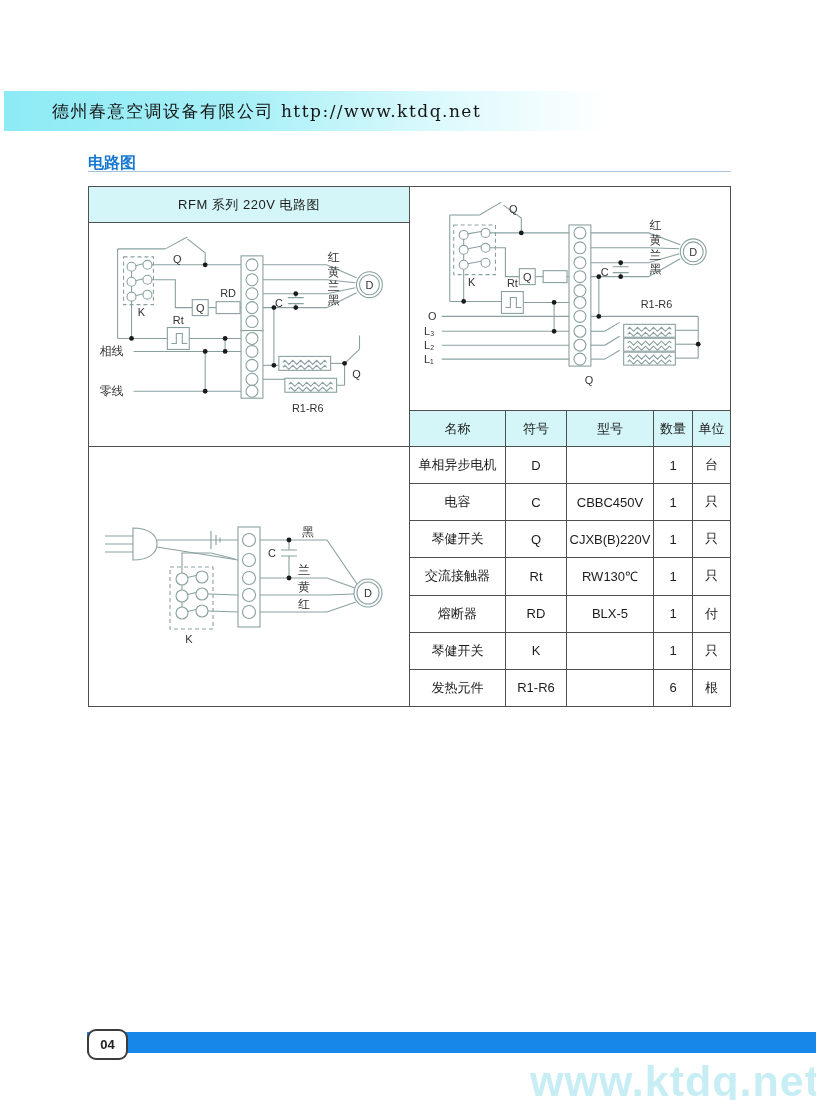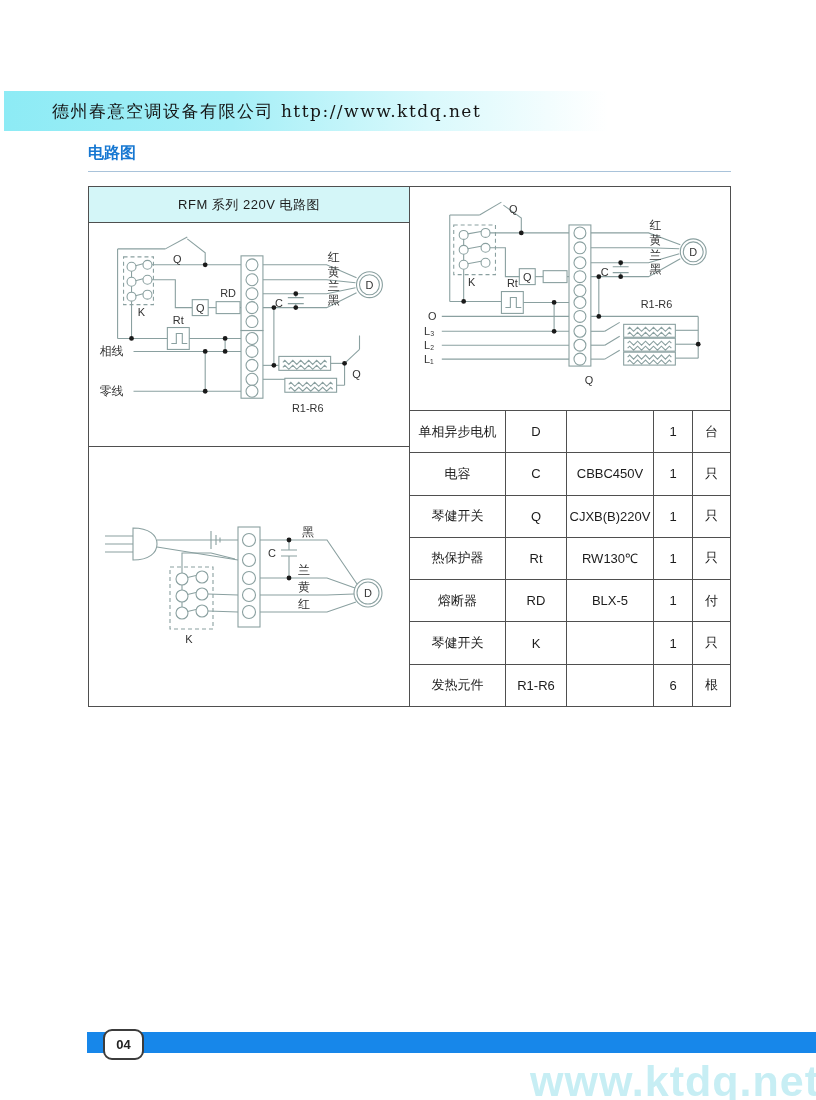--- a/index.html
+++ b/index.html
@@ -6,21 +6,21 @@
   .page {position:relative; width:816px; height:1100px; background:#ffffff; overflow:hidden;
          font-family:"Liberation Sans", sans-serif;}
 
   
   .band {position:absolute; left:4px; top:91px; width:816px; height:40px;
          background:linear-gradient(90deg,#8debf5 0%,#a5eff7 28%,#d9f9fc 52%,#ffffff 74%);}
   .band-text {line-height:40px; padding-left:48px; font-size:17px; color:#151515;
               letter-spacing:1.5px; font-family:"DejaVu Serif","Liberation Serif",serif;}
 
   
-  .section-title {position:absolute; left:88px; top:143px; font-size:16px; font-weight:bold;
+  .section-title {position:absolute; left:88px; top:153px; font-size:16px; font-weight:bold;
                   color:var(--accent,#1778d2);}
   .rule {position:absolute; left:88px; top:171px; width:643px; height:1px; background:#a9c3da;}
 
   
   .main {position:absolute; left:88px; top:186px; width:643px; height:521px;
          border:1px solid #4f4f4f; display:flex; background:#fff; box-sizing:border-box;}
   .main * {box-sizing:border-box;}
   .col-l {width:321px; border-right:1px solid #4f4f4f; display:flex; flex-direction:column;}
   .col-r {flex:1; display:flex; flex-direction:column;}
   .th {height:36px; flex:none; background:var(--th-bg,#d4f6f8); border-bottom:1px solid #4f4f4f;
@@ -44,21 +44,21 @@
   .w {stroke:var(--wire,#8aa0a0); fill:none; stroke-width:1.1;}
   .dash {stroke-dasharray:4 3;}
   .term {stroke:var(--wire,#8aa0a0); fill:#ffffff; stroke-width:1.1;}
   .dot {fill:#1a1a1a; stroke:none;}
   text.lbl {fill:#333; font-size:11px; font-family:"Liberation Sans",sans-serif;}
   text.cjk {font-size:12px;}
 
   
   .footer-bar {position:absolute; left:87px; top:1032px; width:729px; height:21px;
                background:var(--bar,#1787ea);}
-  .page-badge {position:absolute; left:103px; top:1029px; width:37px; height:27px; background:#fff;
+  .page-badge {position:absolute; left:87px; top:1029px; width:37px; height:27px; background:#fff;
                border:2px solid #3c3c3c; border-radius:9px; display:flex; align-items:center;
                justify-content:center; font-size:13px; font-weight:bold; color:#222;}
   .hotline {position:absolute; left:210px; top:1035px; font-size:13px; font-weight:bold;
             color:#34506e; letter-spacing:1px; font-family:"DejaVu Sans Mono","Liberation Mono",monospace;}
   .watermark {position:absolute; right:-4px; top:1057px; font-size:43px; font-weight:bold;
               color:var(--wm,#c7eef4); letter-spacing:1px;}
 </style>
 </head>
 <body>
 
@@ -381,20 +381,27 @@
           <text class="lbl" x="18" y="134">O</text>
           <text class="lbl" x="14" y="149">L₃</text>
           <text class="lbl" x="14" y="163">L₂</text>
           <text class="lbl" x="14" y="177">L₁</text>
           <text class="lbl" x="248" y="122" text-anchor="middle">R1-R6</text>
           <text class="lbl" x="180" y="198" text-anchor="middle">Q</text>
         </svg>
       </div>
 
       <div class="parts">
+        <div class="prow phead">
+          <div class="pc c1">名称</div>
+          <div class="pc c2">符号</div>
+          <div class="pc c3">型号</div>
+          <div class="pc c4">数量</div>
+          <div class="pc c5">单位</div>
+        </div>
         <div class="prow">
           <div class="pc c1">单相异步电机</div>
           <div class="pc c2">D</div>
           <div class="pc c3"></div>
           <div class="pc c4">1</div>
           <div class="pc c5">台</div>
         </div>
         <div class="prow">
           <div class="pc c1">电容</div>
           <div class="pc c2">C</div>
@@ -403,21 +410,21 @@
           <div class="pc c5">只</div>
         </div>
         <div class="prow">
           <div class="pc c1">琴健开关</div>
           <div class="pc c2">Q</div>
           <div class="pc c3">CJXB(B)220V</div>
           <div class="pc c4">1</div>
           <div class="pc c5">只</div>
         </div>
         <div class="prow">
-          <div class="pc c1">热保护器</div>
+          <div class="pc c1">交流接触器</div>
           <div class="pc c2">Rt</div>
           <div class="pc c3">RW130℃</div>
           <div class="pc c4">1</div>
           <div class="pc c5">只</div>
         </div>
         <div class="prow">
           <div class="pc c1">熔断器</div>
           <div class="pc c2">RD</div>
           <div class="pc c3">BLX-5</div>
           <div class="pc c4">1</div>

